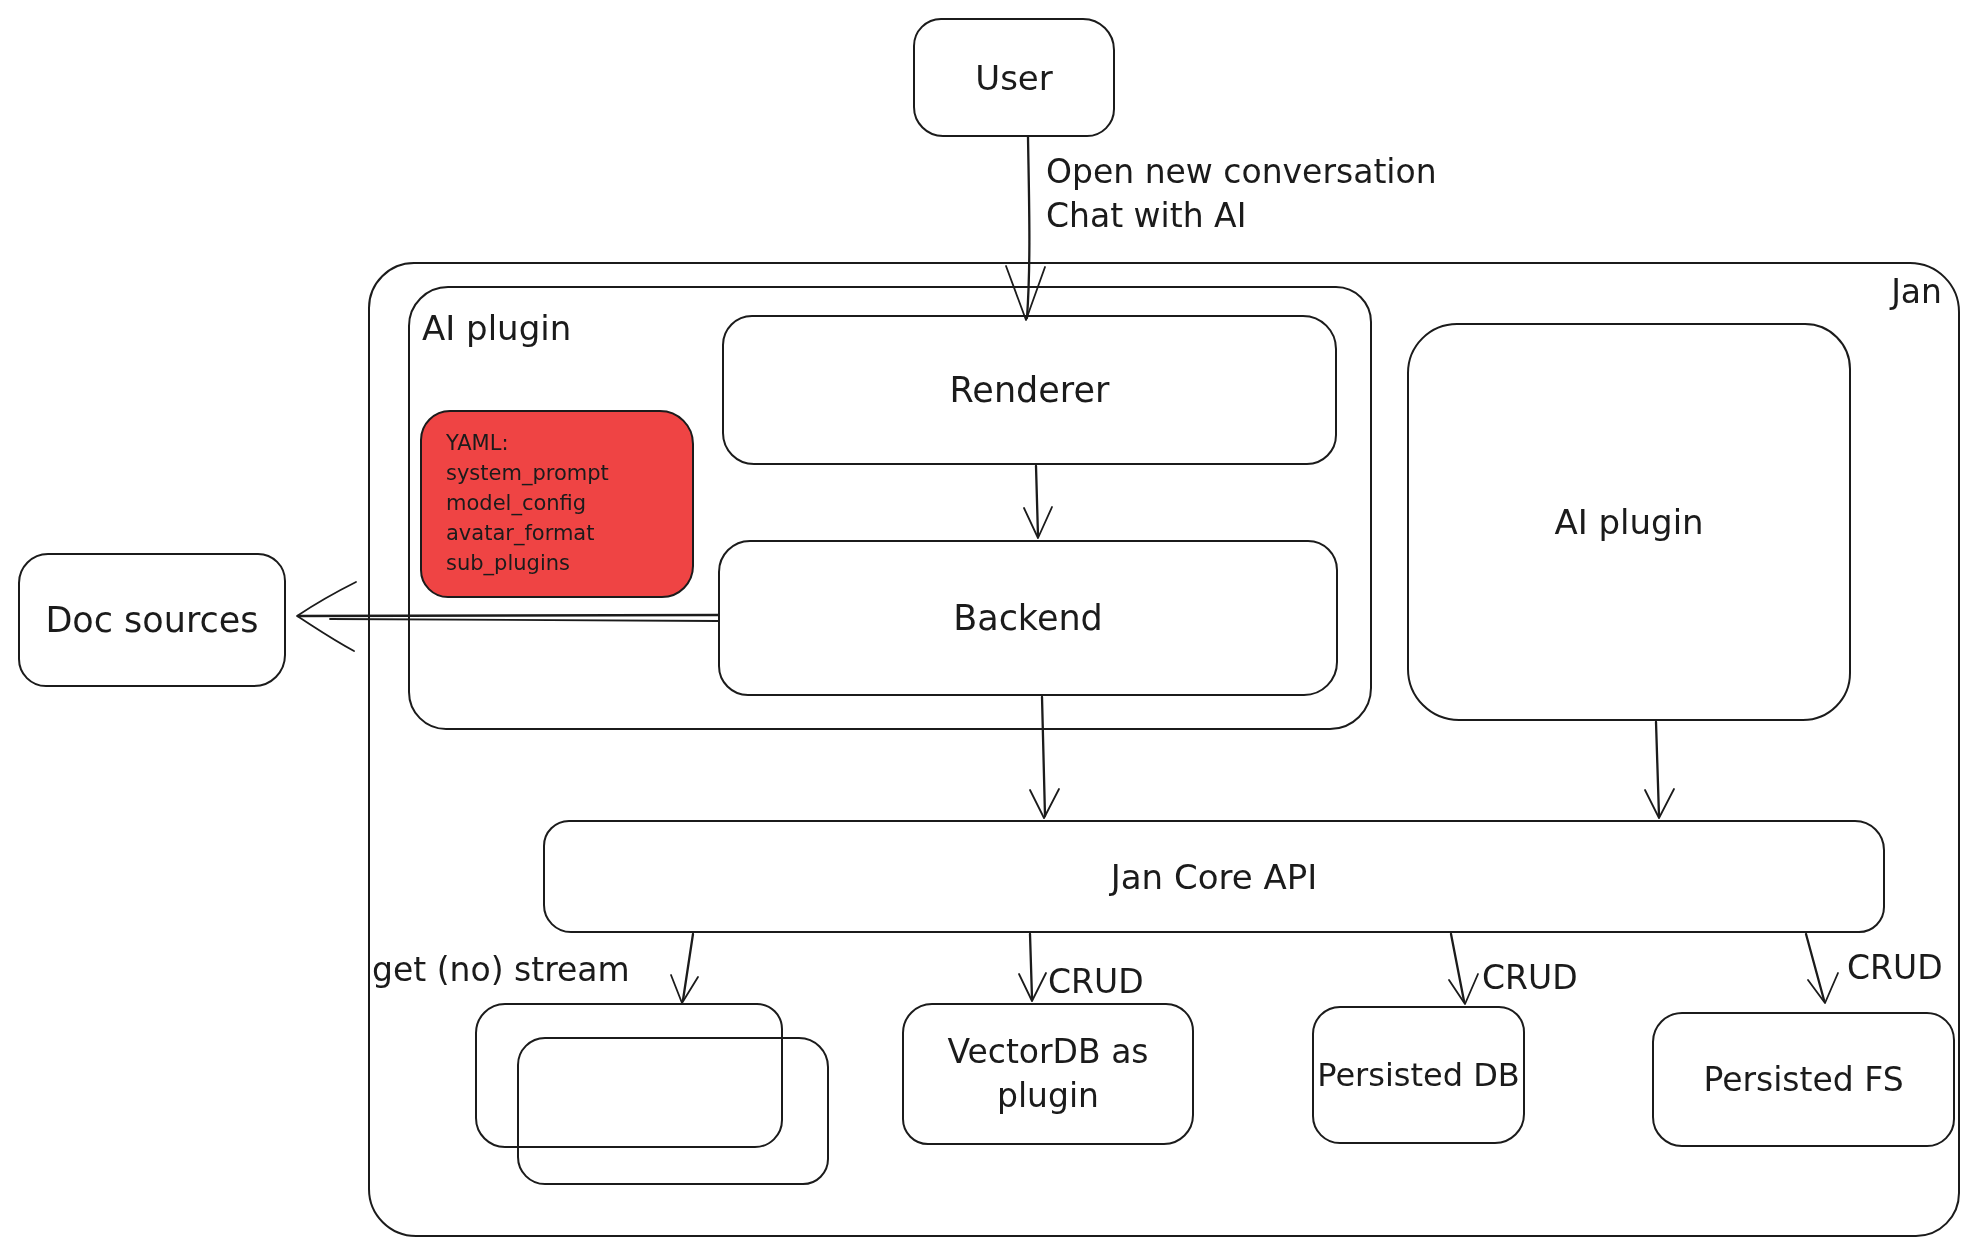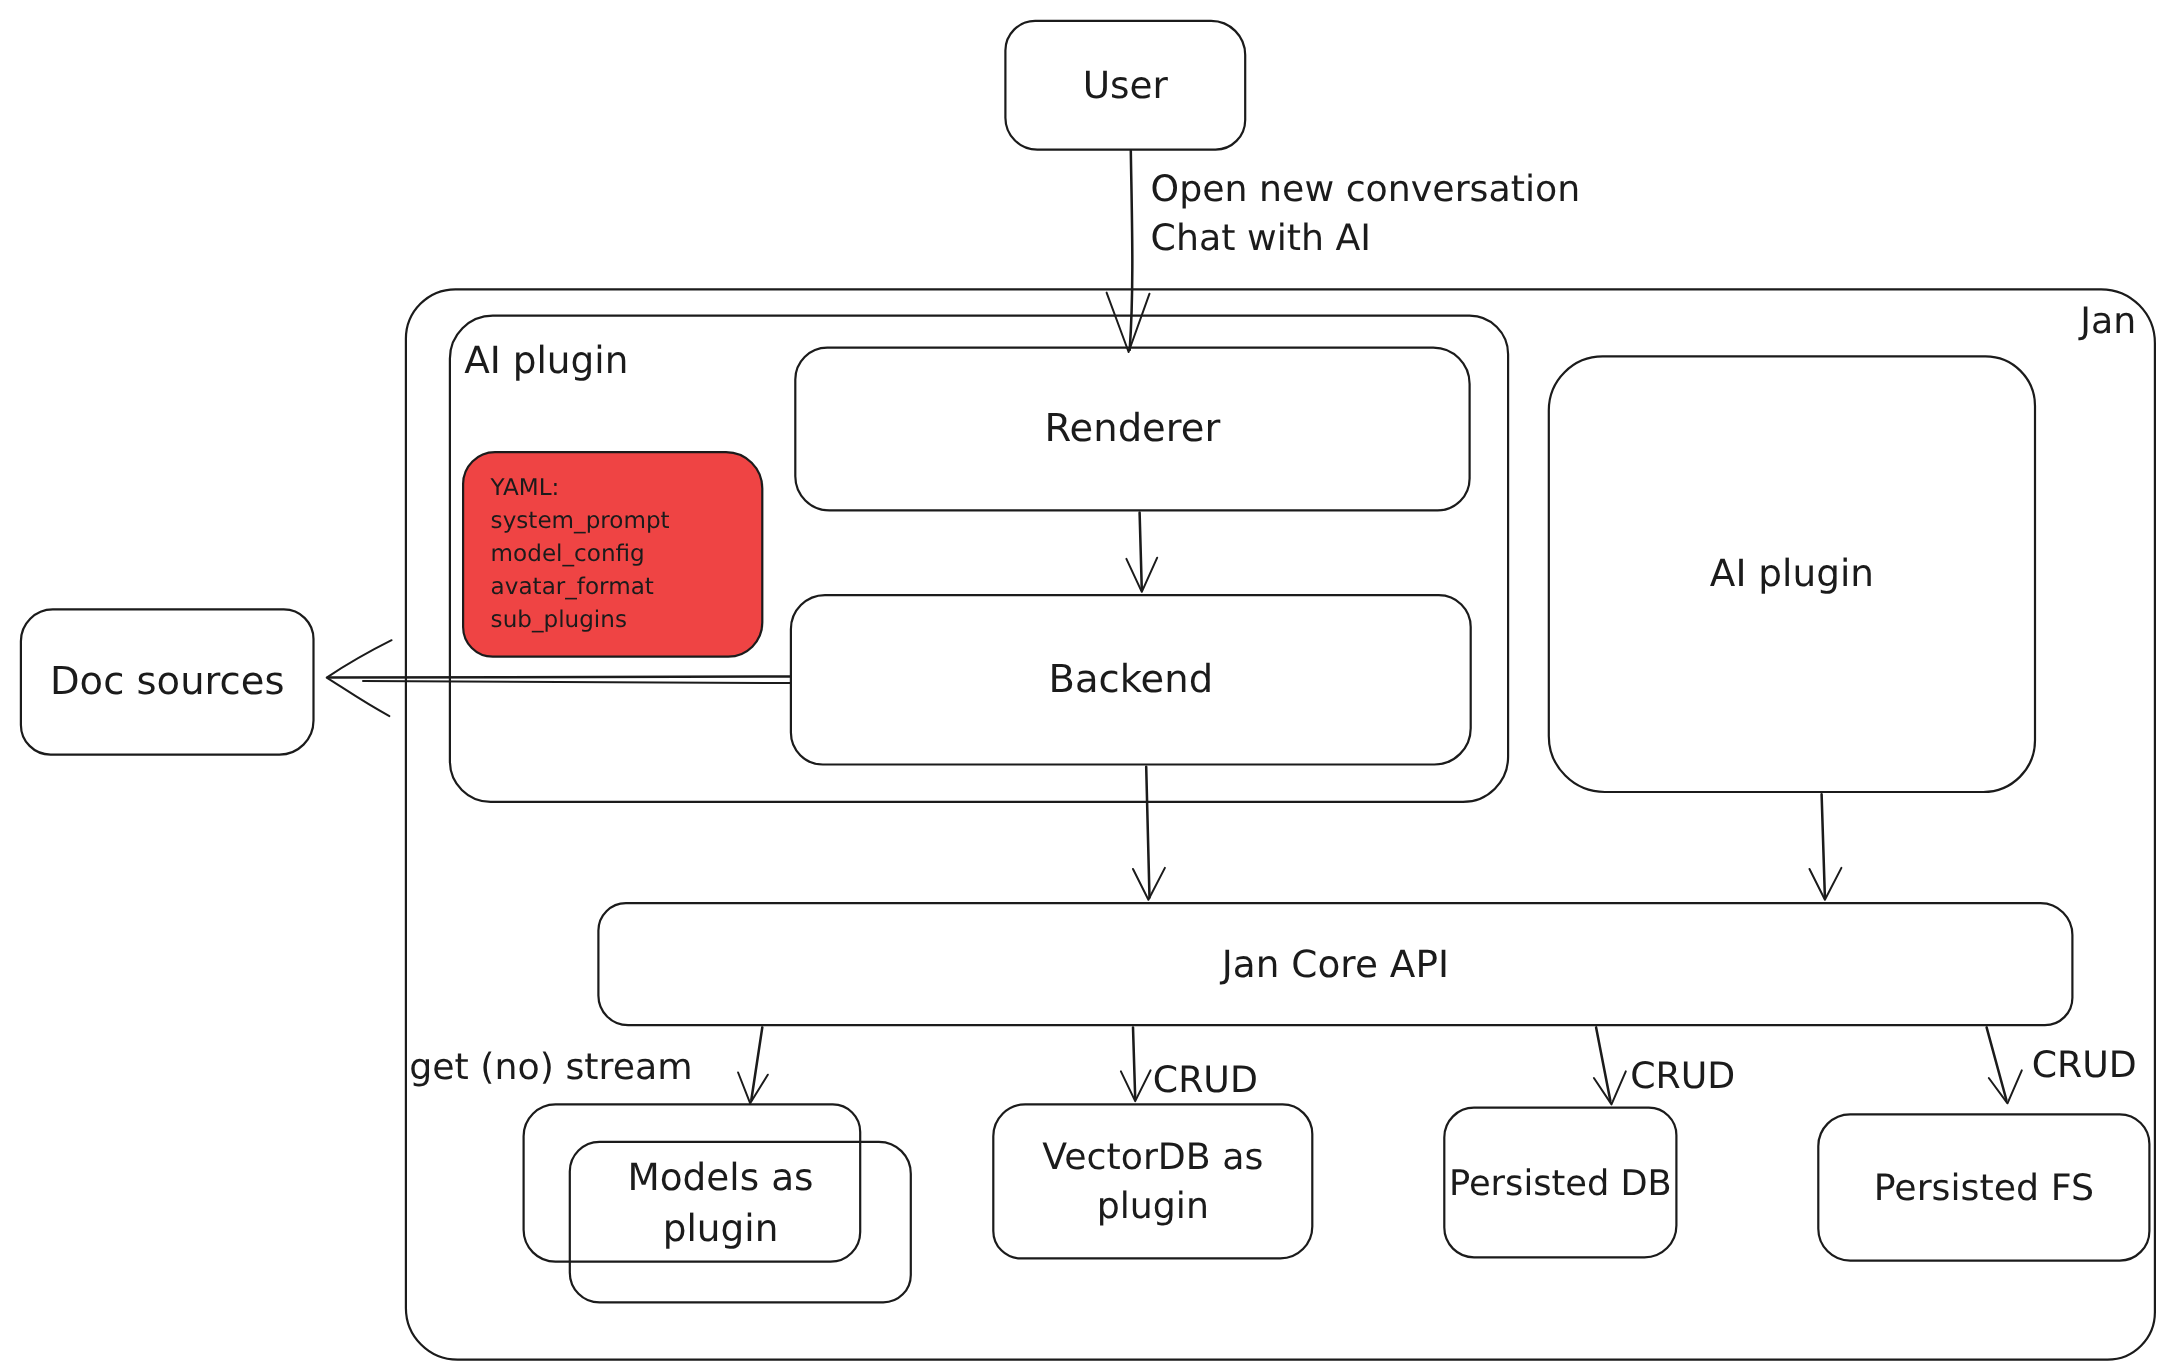--- a/index.html
+++ b/index.html
@@ -77,32 +77,31 @@
   </div>
 
   <div class="box" style="left:722px;top:315px;width:615px;height:150px;border-radius:30px 34px 30px 32px;font-size:35px;">Renderer</div>
 
   <div class="box" style="left:718px;top:540px;width:620px;height:156px;border-radius:32px 30px 34px 30px;font-size:35px;">Backend</div>
 
   <div class="box" style="left:1407px;top:323px;width:444px;height:398px;border-radius:50px 46px 48px 52px;font-size:34px;">AI plugin</div>
 
   <div class="box" style="left:18px;top:553px;width:268px;height:134px;border-radius:30px 28px 32px 28px;font-size:35px;">Doc sources</div>
 
-  <div class="box" style="left:913px;top:18px;width:220px;height:119px;border-radius:28px 32px 28px 30px;font-size:34px;">User</div>
+  <div class="box" style="left:913px;top:18px;width:202px;height:119px;border-radius:28px 32px 28px 30px;font-size:34px;">User</div>
 
   <div class="floating-label" style="left:1046px;top:150px;">
     <div>Open new conversation</div>
     <div>Chat with AI</div>
   </div>
 
   <div class="box" style="left:543px;top:820px;width:1342px;height:113px;border-radius:26px 30px 26px 28px;font-size:34px;">Jan Core API</div>
 
   <div class="container-box" style="left:475px;top:1003px;width:308px;height:145px;border-radius:30px 26px 28px 30px;border-width:2.8px;"></div>
   <div class="container-box" style="left:517px;top:1037px;width:312px;height:148px;border-radius:28px 30px 26px 28px;border-width:2.8px;background:transparent;"></div>
-  <div class="models-label" style="left:540px;top:1048px;width:230px;">Models as plugin</div>
 
   <div class="box" style="left:902px;top:1003px;width:292px;height:142px;border-radius:30px 28px 30px 26px;font-size:33px;line-height:44px;">
       <span class="inner-wrap" style="width:220px;">VectorDB as plugin</span>
     </div>
 
   <div class="box" style="left:1312px;top:1006px;width:213px;height:138px;border-radius:28px 26px 30px 28px;font-size:32px;">Persisted DB</div>
 
   <div class="box" style="left:1652px;top:1012px;width:303px;height:135px;border-radius:30px 28px 28px 30px;font-size:33px;">Persisted FS</div>
 
   <div class="floating-label" style="left:372px;top:948px;">get (no) stream</div>

